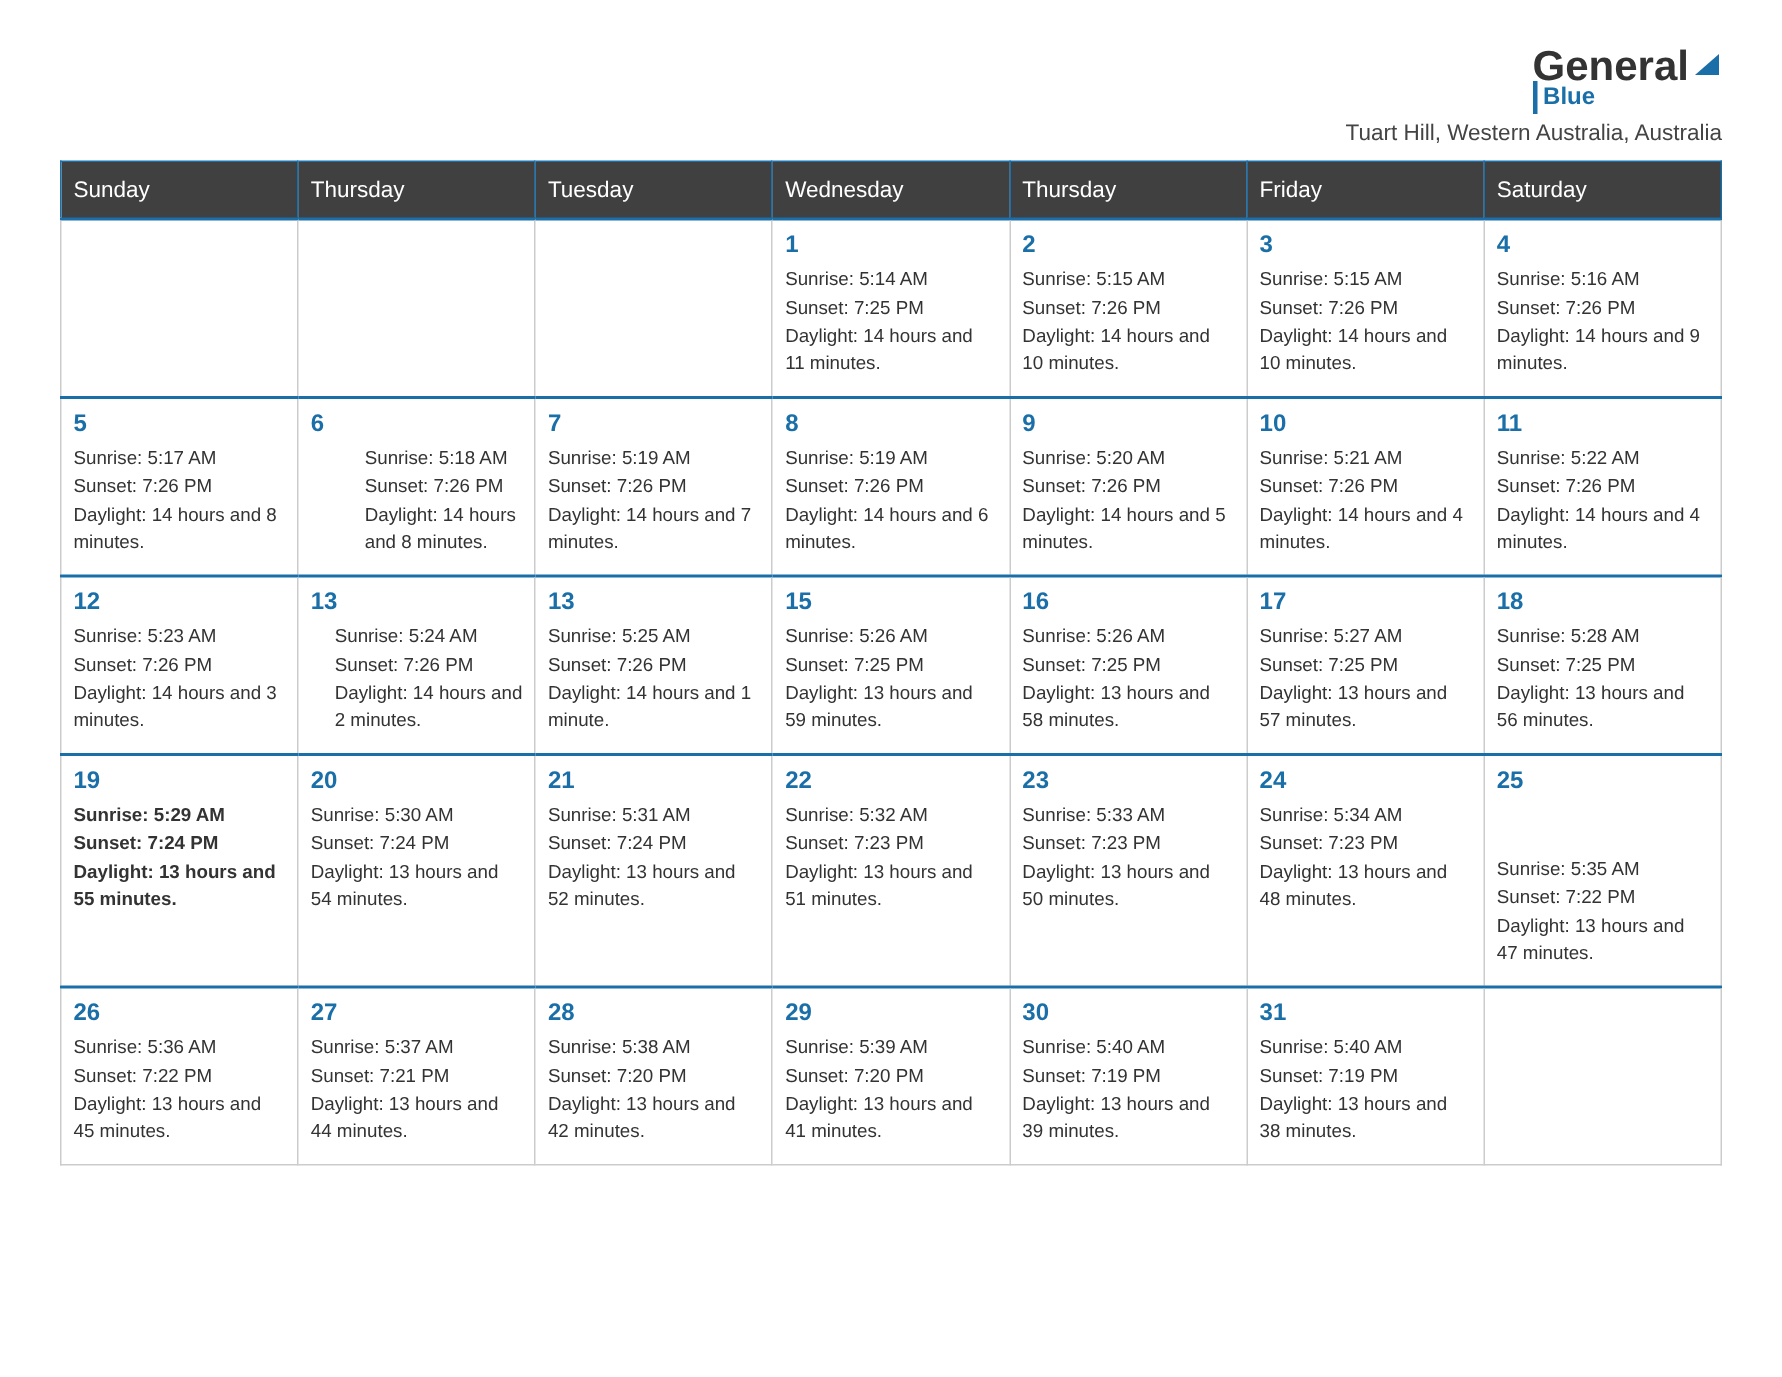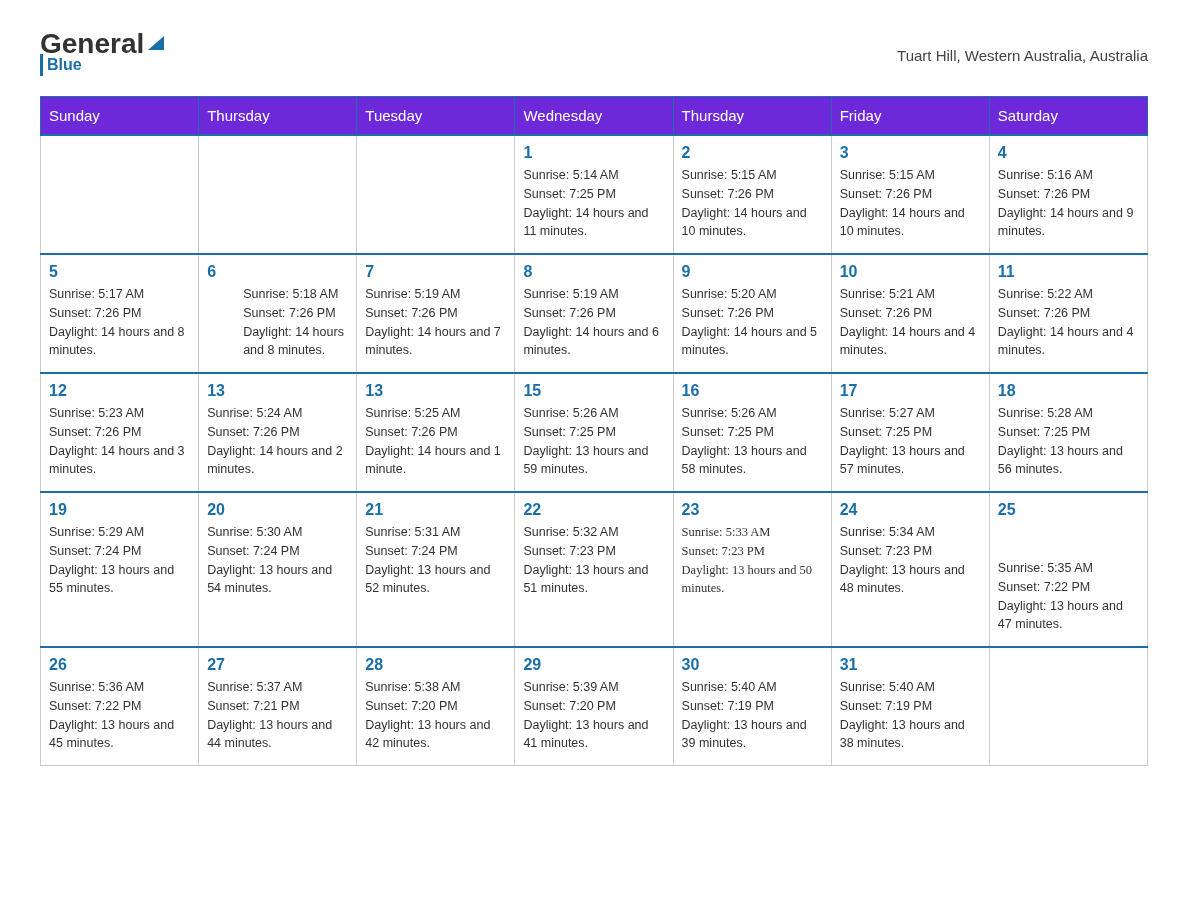--- a/index.html
+++ b/index.html
@@ -6,22 +6,23 @@
     body {
       background: #fff;
       font-family: Arial, Helvetica, sans-serif;
       padding: 30px 40px;
       width: 1188px;
       min-height: 918px;
     }
     .header-section {
       display: flex;
       justify-content: space-between;
-      align-items: center;
-      margin-bottom: 20px;
+      align-items: flex-end;
+      margin-bottom: 10px;
+      flex-direction: column;
     }
     .logo {
       display: flex;
       flex-direction: column;
       align-items: flex-start;
     }
     .logo-text {
       font-size: 28px;
       font-weight: bold;
       color: #333;
@@ -40,21 +41,21 @@
       font-size: 15px;
       color: #444;
       margin-top: 4px;
     }
     .calendar-table {
       width: 100%;
       border-collapse: collapse;
       margin-top: 10px;
     }
     .calendar-table thead th {
-      background-color: #6d28d9;
+      background-color: #404040;
       color: #fff;
       padding: 10px 8px;
       font-size: 15px;
       font-weight: normal;
       text-align: left;
       border: 1px solid #1a6fa8;
     }
     .calendar-table tbody td {
       vertical-align: top;
       padding: 8px 8px 12px 8px;
@@ -195,21 +196,21 @@
       </tr>
       <tr>
         <td>
           <span class="day-number">12</span>
           <div class="day-info" style="white-space: pre-line;">Sunrise: 5:23 AM
 Sunset: 7:26 PM
 Daylight: 14 hours and 3 minutes.</div>
         </td>
         <td>
           <span class="day-number">13</span>
-          <div class="day-info" style="white-space: pre-line;">Sunrise: 5:24 AM
+          <div class="day-info" style="white-space: pre-line; margin-left: 16px;">Sunrise: 5:24 AM
 Sunset: 7:26 PM
 Daylight: 14 hours and 2 minutes.</div>
         </td>
         <td>
           <span class="day-number">13</span>
           <div class="day-info" style="white-space: pre-line;">Sunrise: 5:25 AM
 Sunset: 7:26 PM
 Daylight: 14 hours and 1 minute.</div>
         </td>
         <td>
@@ -233,21 +234,21 @@
         <td>
           <span class="day-number">18</span>
           <div class="day-info" style="white-space: pre-line;">Sunrise: 5:28 AM
 Sunset: 7:25 PM
 Daylight: 13 hours and 56 minutes.</div>
         </td>
       </tr>
       <tr>
         <td>
           <span class="day-number">19</span>
-          <div class="day-info" style="white-space: pre-line;">Sunrise: 5:29 AM
+          <div class="day-info" style="white-space: pre-line; font-weight: bold;">Sunrise: 5:29 AM
 Sunset: 7:24 PM
 Daylight: 13 hours and 55 minutes.</div>
         </td>
         <td>
           <span class="day-number">20</span>
           <div class="day-info" style="white-space: pre-line;">Sunrise: 5:30 AM
 Sunset: 7:24 PM
 Daylight: 13 hours and 54 minutes.</div>
         </td>
         <td>
@@ -257,21 +258,21 @@
 Daylight: 13 hours and 52 minutes.</div>
         </td>
         <td>
           <span class="day-number">22</span>
           <div class="day-info" style="white-space: pre-line;">Sunrise: 5:32 AM
 Sunset: 7:23 PM
 Daylight: 13 hours and 51 minutes.</div>
         </td>
         <td>
           <span class="day-number">23</span>
-          <div class="day-info" style="white-space: pre-line; font-family: Liberation Serif, serif;">Sunrise: 5:33 AM
+          <div class="day-info" style="white-space: pre-line;">Sunrise: 5:33 AM
 Sunset: 7:23 PM
 Daylight: 13 hours and 50 minutes.</div>
         </td>
         <td>
           <span class="day-number">24</span>
           <div class="day-info" style="white-space: pre-line;">Sunrise: 5:34 AM
 Sunset: 7:23 PM
 Daylight: 13 hours and 48 minutes.</div>
         </td>
         <td>

